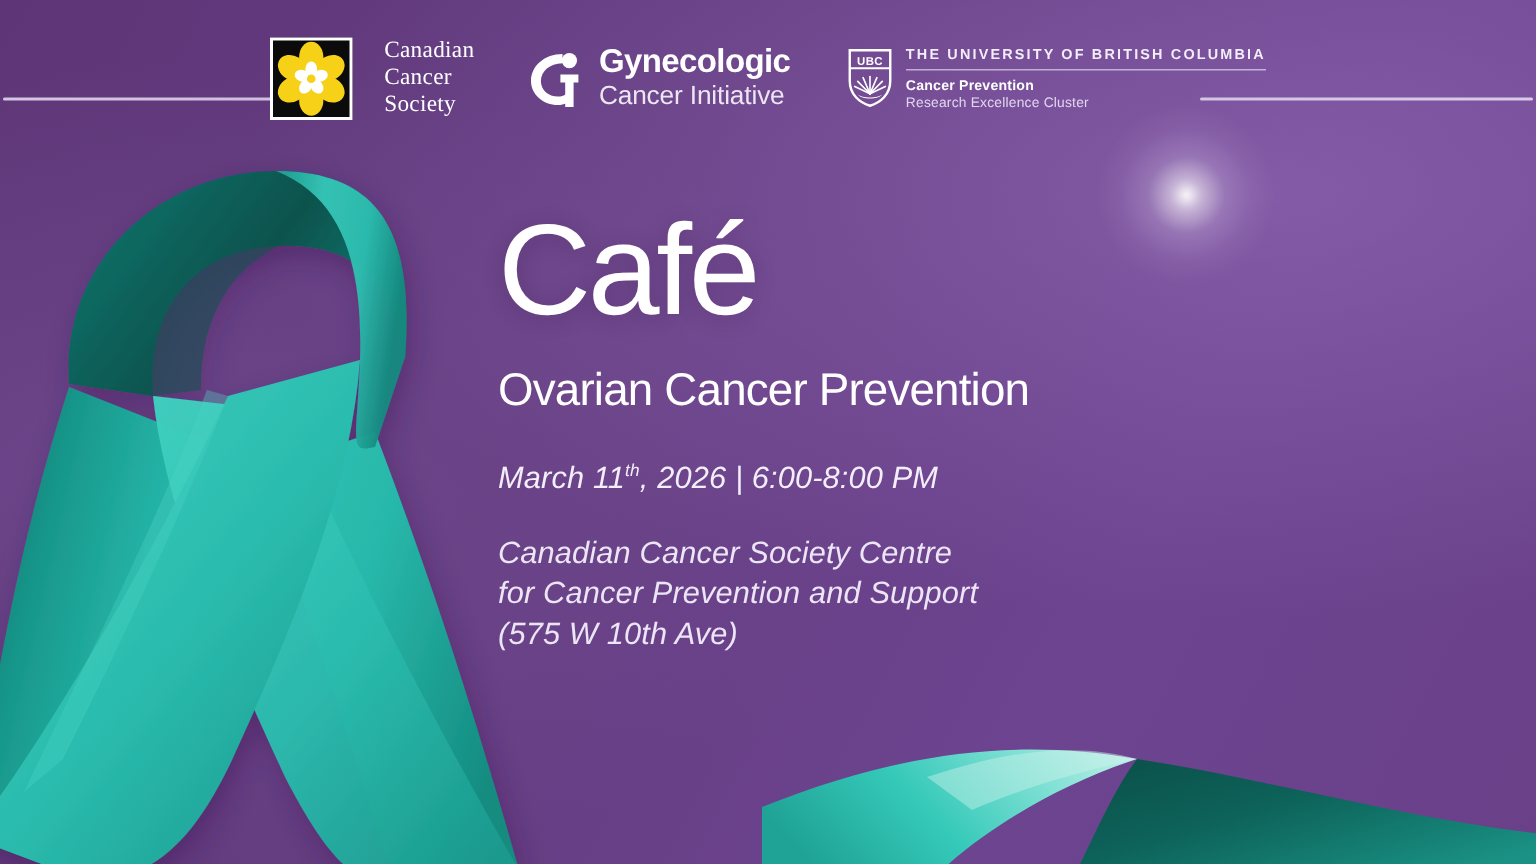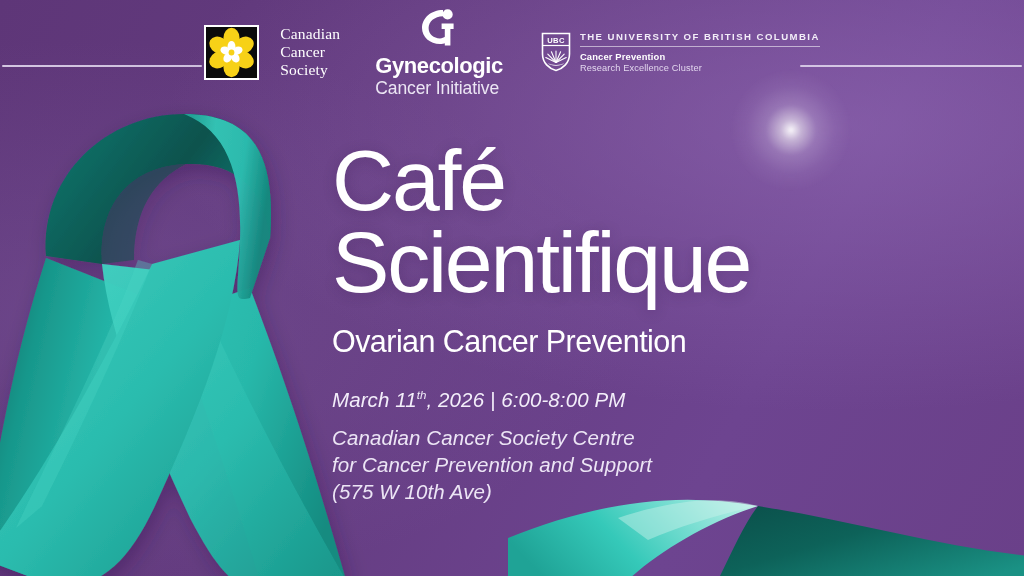--- a/index.html
+++ b/index.html
@@ -61,21 +61,21 @@
     position:relative;
   }
   .daffodil svg { position:absolute; inset:0; width:100%; height:100%; }
   .ccs-words {
     color:#ffffff;
     font-family:"Liberation Serif", serif;
     font-size:15.5px; line-height:1.16; letter-spacing:.2px;
   }
 
   
-  .gci { display:flex; align-items:center; gap:8px; margin-right:38px;flex-direction:column; }
+  .gci { display:flex; align-items:center; gap:8px; margin-right:38px; }
   .gci-mark { width:40px; height:42px; flex:none; }
   .gci-words { color:#fff; }
   .gci-top {
     font-size:22px; font-weight:bold; letter-spacing:-0.4px; line-height:1.02;
   }
   .gci-sub {
     font-size:17.5px; font-weight:300; color:#ece6f4; letter-spacing:-0.1px;
     line-height:1.12; margin-top:1px;
   }
 
@@ -122,21 +122,21 @@
     color:#ffffff; font-weight:normal;
     font-size:30.5px; letter-spacing:-0.55px;
     margin-top:21px;
   }
   .details { margin-top:29px;font-style:italic; }
   .detail-date {
     color:#f3eefa; font-size:20.5px; font-weight:400;
     letter-spacing:.1px; white-space:nowrap;
   }
   .detail-date sup { font-size:11.5px; vertical-align:super; }
-  .venue { margin-top:12px; }
+  .venue { margin-top:24px; }
   .venue-line {
     color:#ece5f5; font-size:20.5px; font-weight:400;
     line-height:1.32; letter-spacing:.1px; white-space:nowrap;
   }
 </style>
 </head>
 <body>
 
 <div id="poster">
 
@@ -294,21 +294,20 @@
           <div class="ubc-line3">Research Excellence Cluster</div>
         </div>
       </div>
 
     </div>
   </div>
 
   <div class="content">
     <div class="title">
       <span class="l1">Café</span>
-      <span class="l2">Scientifique</span>
     </div>
 
     <div class="subtitle">Ovarian Cancer Prevention</div>
 
     <div class="details">
       <div class="detail-date"><span>March 11</span><sup>th</sup><span>,  2026 | 6:00-8:00 PM</span></div>
 
       <div class="venue">
         <div class="venue-line">Canadian Cancer Society Centre</div>
         <div class="venue-line">for Cancer Prevention and Support</div>

